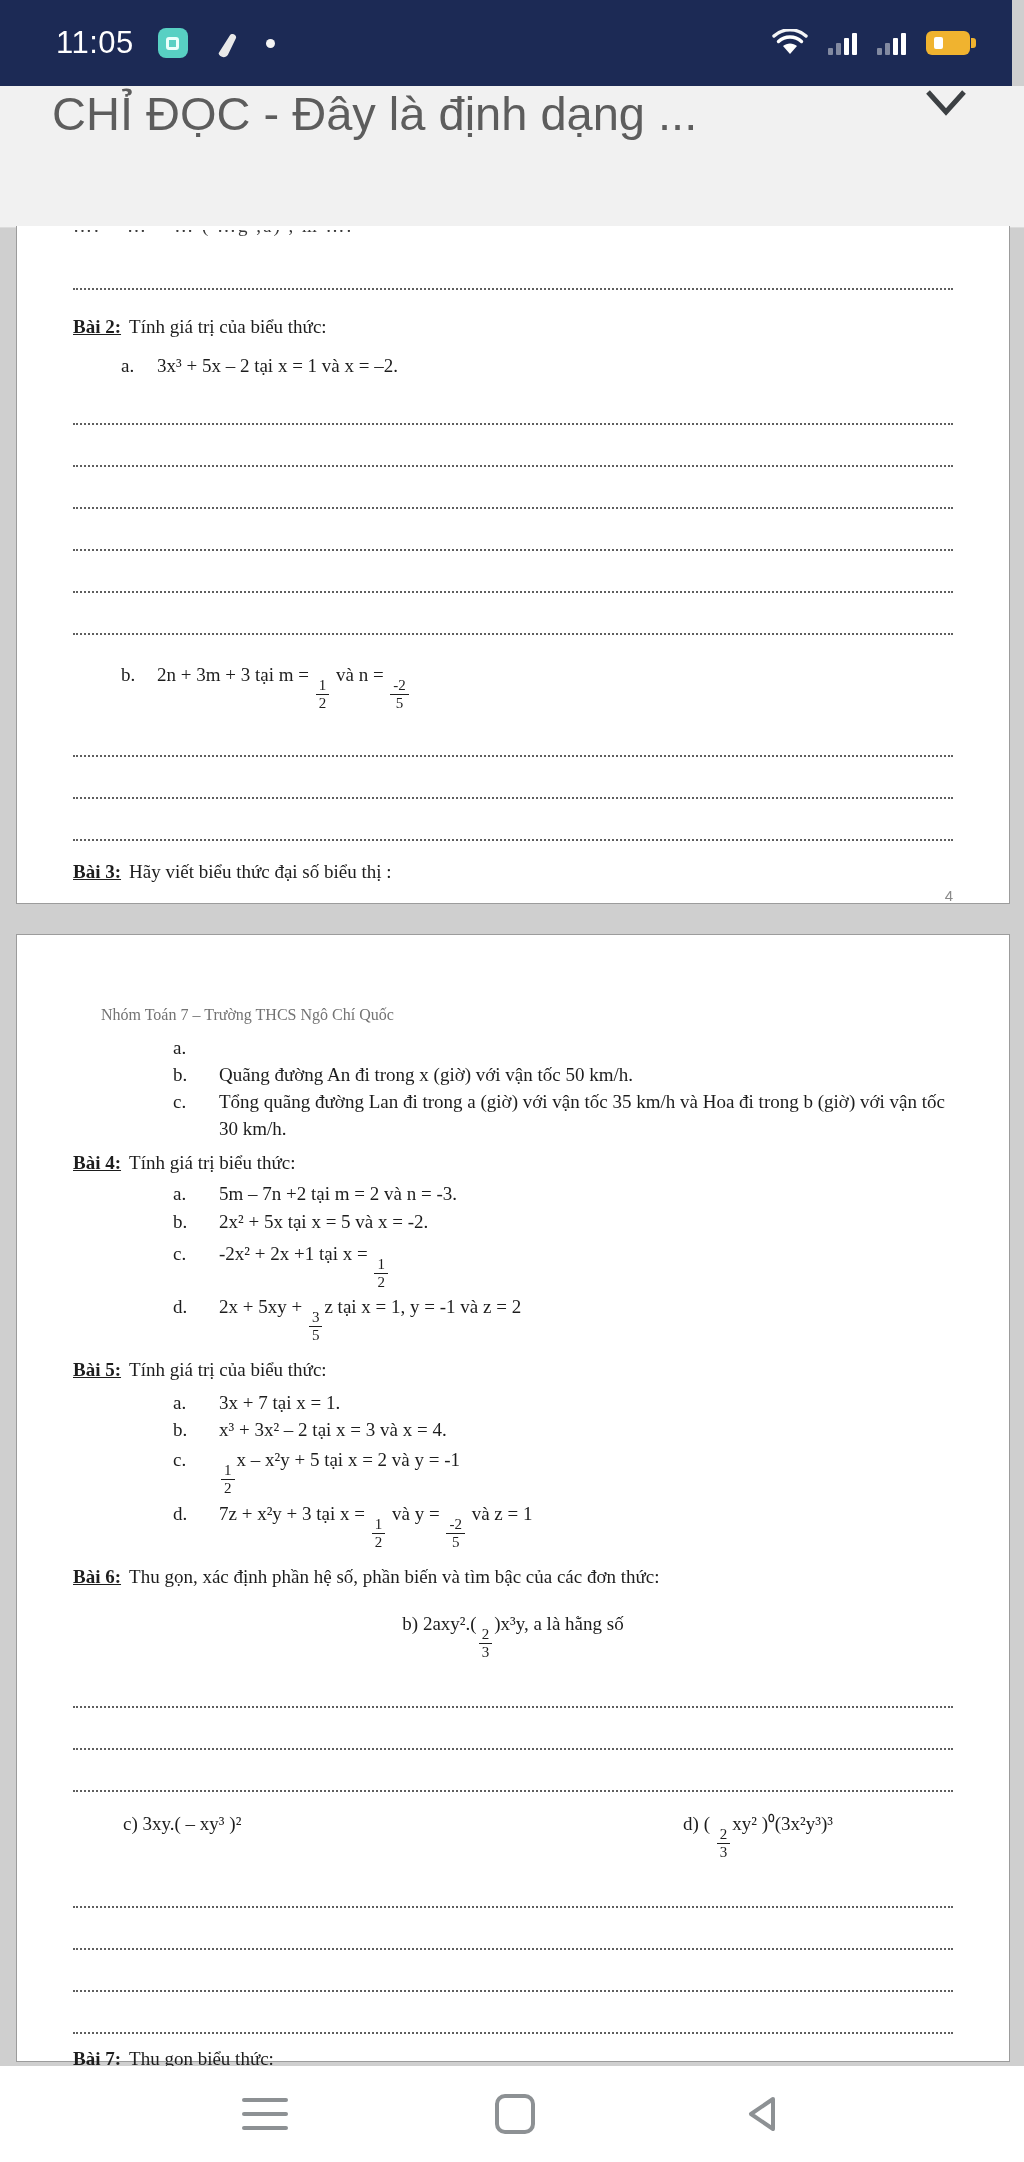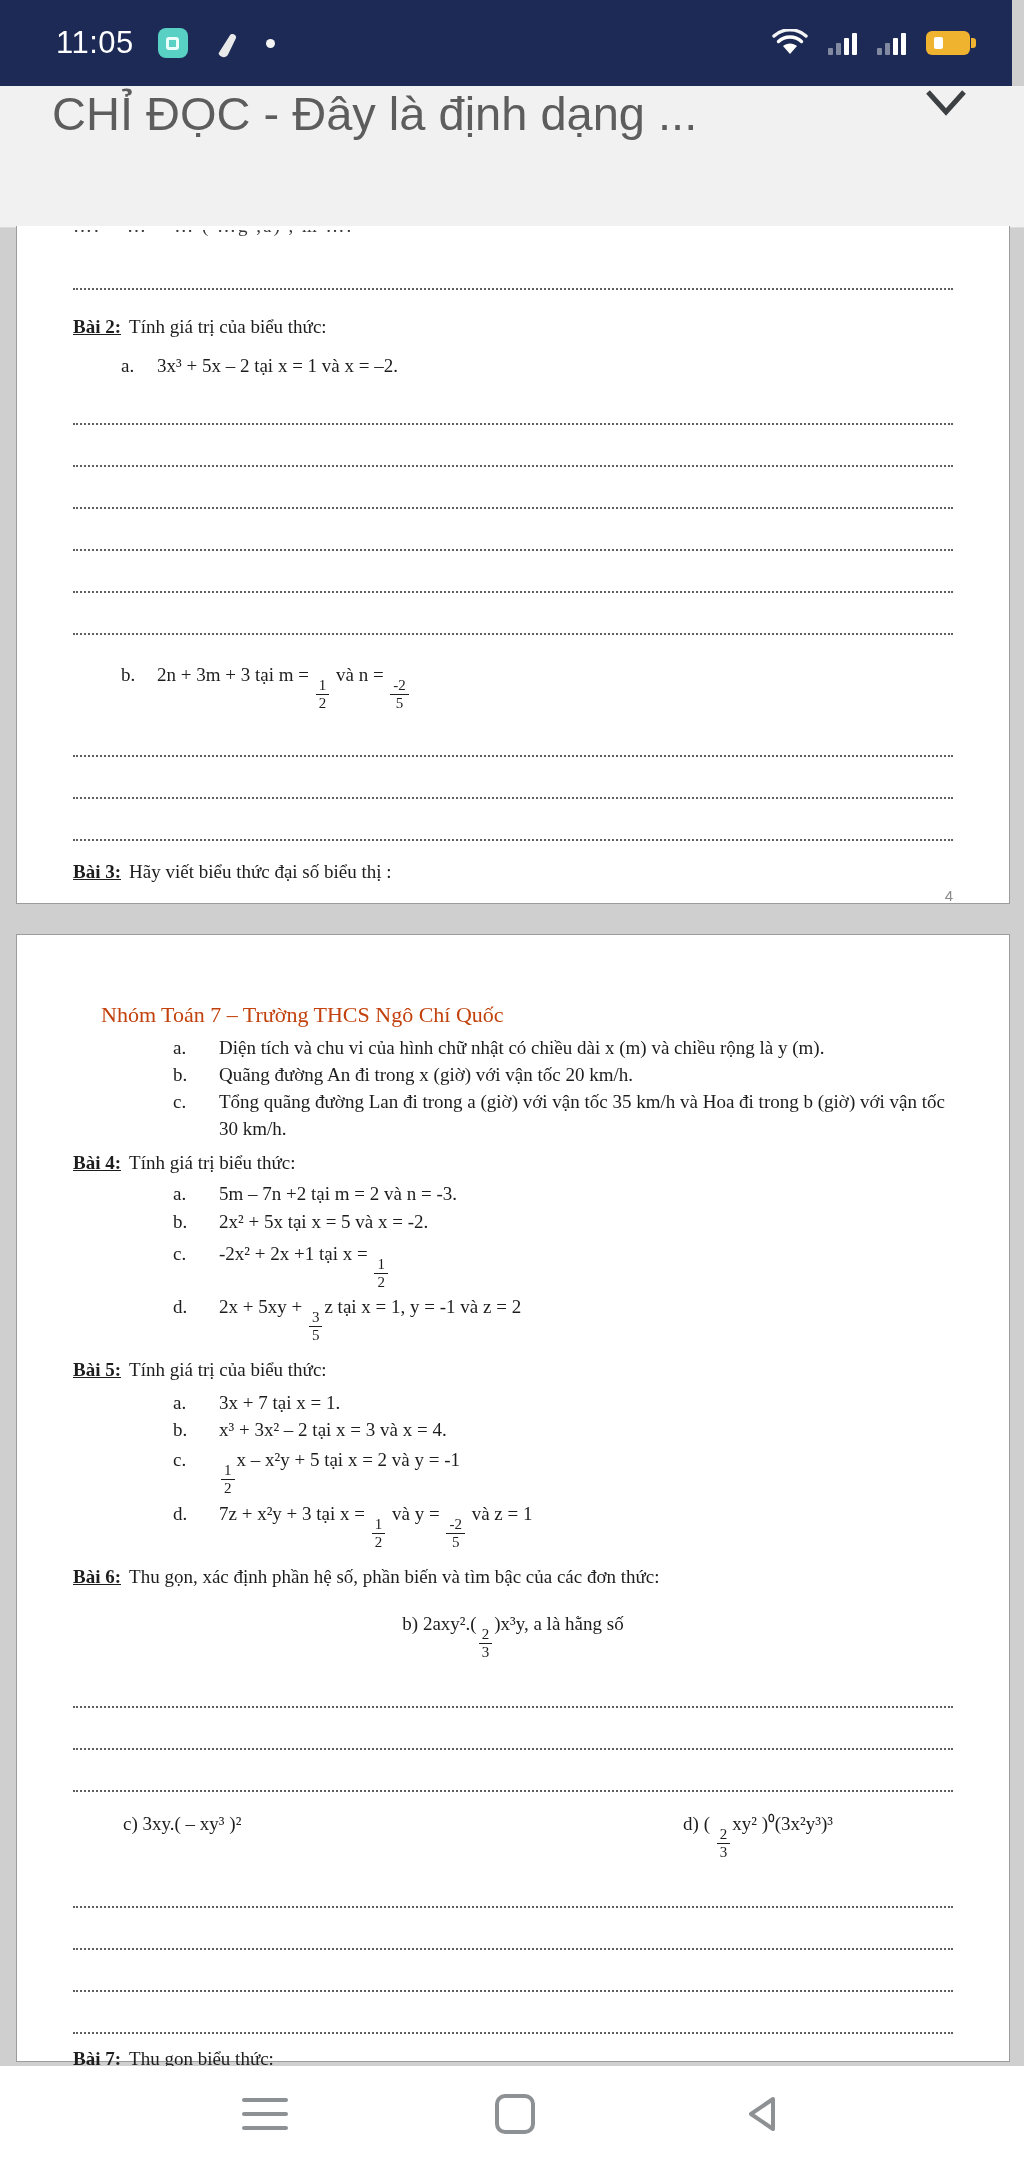--- a/index.html
+++ b/index.html
@@ -46,21 +46,21 @@
 
   .bai-head { margin-top:24px; line-height:26px; }
   .bai-label { font-weight:bold; text-decoration:underline; margin-right:8px; }
 
   .item { display:flex; padding-left:48px; line-height:27px; }
   .item .item-label { width:36px; flex:none; }
   .subs .item, .intro .item { padding-left:100px; }
   .subs .item .item-label, .intro .item .item-label { width:46px; }
   .intro .item .item-text { flex:1; }
 
-  .school { font-size:22px; color:#c2410c; margin-left:28px; line-height:19px; }
+  .school { font-size:16px; color:#737373; margin-left:28px; line-height:19px; }
 
   .two-col { display:flex; line-height:40px; }
   .two-col .col-a { width:490px; padding-left:50px; }
   .two-col .col-b { flex:1;text-align:center; }
 
   .pagenum { text-align:right; color:#8a8a8a; font-size:15px; margin-top:2px; font-family:"Liberation Sans",sans-serif; }
 
   .frac { display:inline-flex; flex-direction:column; align-items:center; vertical-align:-9px;
     line-height:1.1; font-size:15px; margin:0 2px; }
   .frac .fn { padding:0 3px; border-bottom:1px solid #1d1d1d; }
@@ -163,25 +163,24 @@
       </div>
       <div class="pagenum">4</div>
     </div>
 
     <div class="page page2 doc">
       <div class="school">Nhóm Toán 7 – Trường THCS Ngô Chí Quốc</div>
 
       <div class="intro" style="margin-top:10px;">
         <div class="item">
           <span class="item-label">a.</span>
-          <span class="item-text">Diện tích và chu vi của hình chữ nhật có chiều dài x (m) và chiều rộng là y (m).</span>
         </div>
         <div class="item">
           <span class="item-label">b.</span>
-          <span class="item-text">Quãng đường An đi trong x (giờ) với vận tốc 20 km/h.</span>
+          <span class="item-text">Quãng đường An đi trong x (giờ) với vận tốc 50 km/h.</span>
         </div>
         <div class="item">
           <span class="item-label">c.</span>
           <span class="item-text">Tổng quãng đường Lan đi trong a (giờ) với vận tốc 35 km/h và Hoa đi trong b (giờ) với vận tốc 30 km/h.</span>
         </div>
       </div>
 
       <div class="bai-head" style="margin-top:8px;">
         <span class="bai-label">Bài 4:</span><span>Tính giá trị biểu thức:</span>
       </div>

